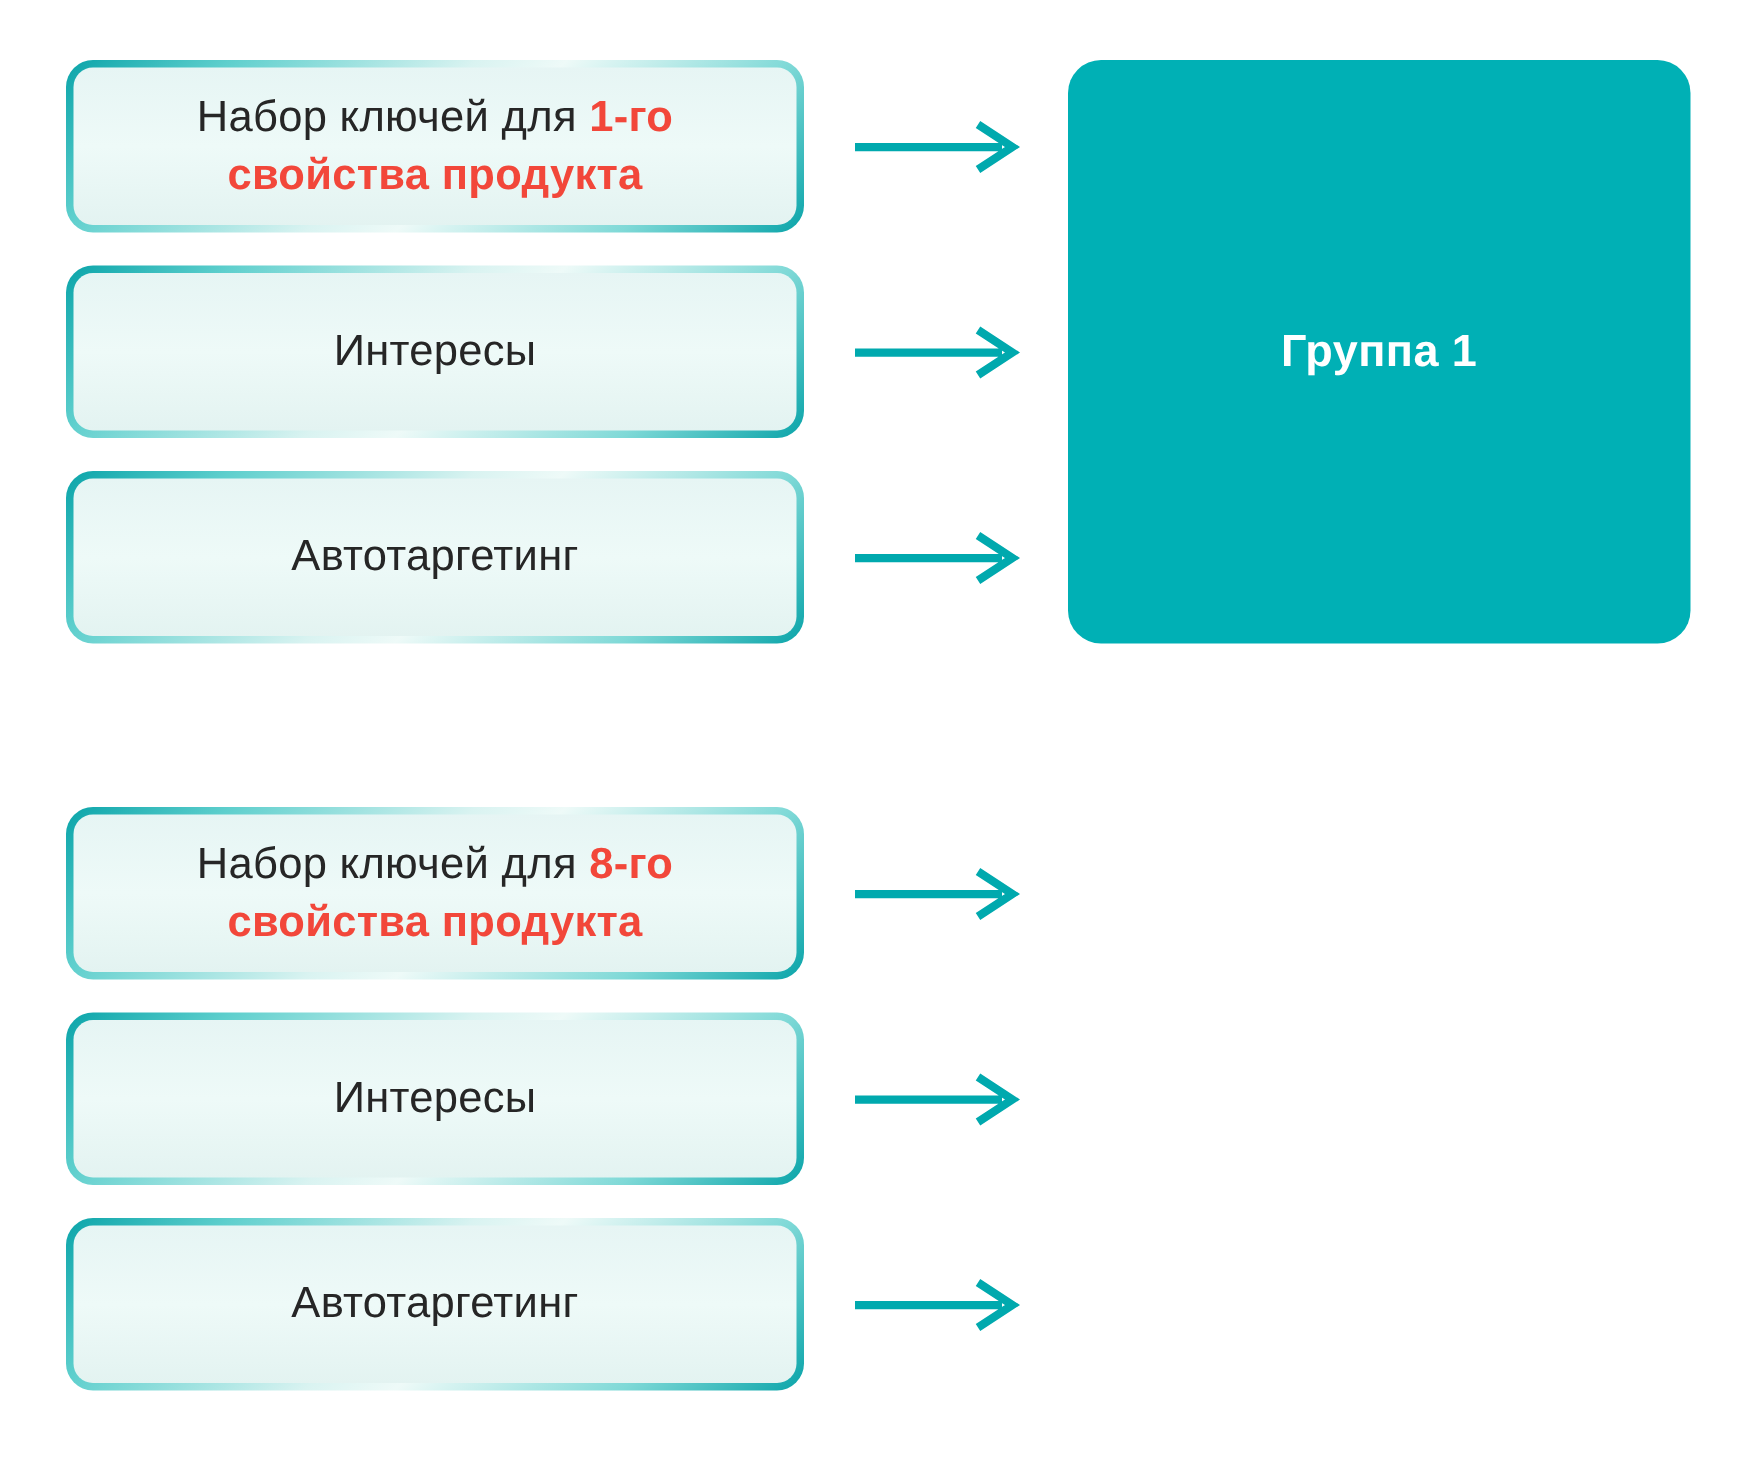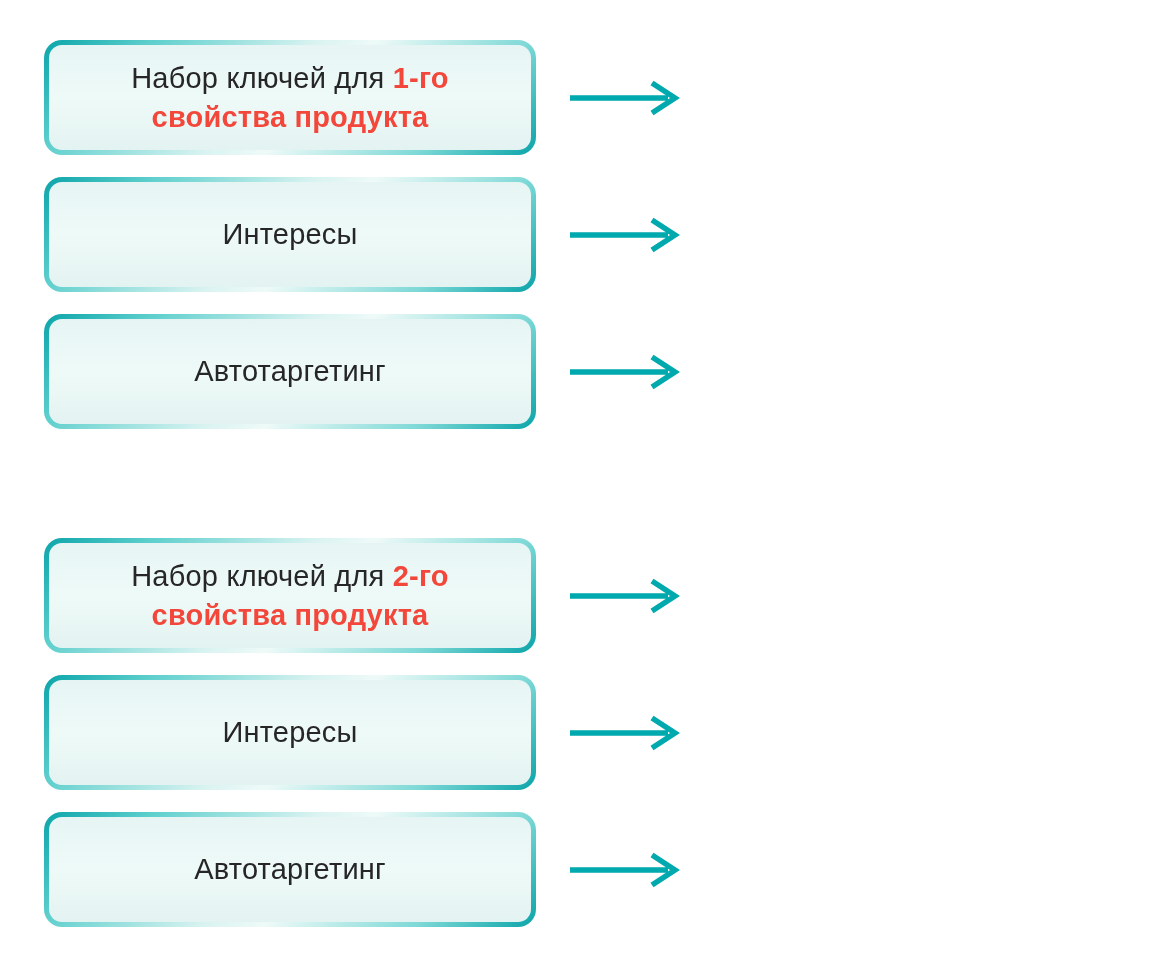--- a/index.html
+++ b/index.html
@@ -116,27 +116,30 @@
       <svg width="112" height="40" viewBox="0 0 112 40">
         <path d="M2 20 H100 M84 5 L107 20 L84 35" stroke="#00a9ae" stroke-width="5.5" fill="none" stroke-linejoin="miter"></path>
       </svg>
     </div>
     <div class="arrow-cell" style="grid-row:3">
       <svg width="112" height="40" viewBox="0 0 112 40">
         <path d="M2 20 H100 M84 5 L107 20 L84 35" stroke="#00a9ae" stroke-width="5.5" fill="none" stroke-linejoin="miter"></path>
       </svg>
     </div>
 
+    <div class="target teal">
+      <span>Группа 1</span>
+    </div>
   </section>
 
   <section class="group">
 
     <div class="src-box" style="grid-row:1">
       <div class="src-inner">
-        <p class="src-text"><span>Набор ключей для </span><span class="t-red">2-го</span><br><span class="t-red">свойства продукта</span></p>
+        <p class="src-text"><span>Набор ключей для </span><span class="t-red">8-го</span><br><span class="t-red">свойства продукта</span></p>
       </div>
     </div>
 
     <div class="src-box" style="grid-row:2">
       <div class="src-inner">
         <p class="src-text">Интересы</p>
       </div>
     </div>
 
     <div class="src-box" style="grid-row:3">

